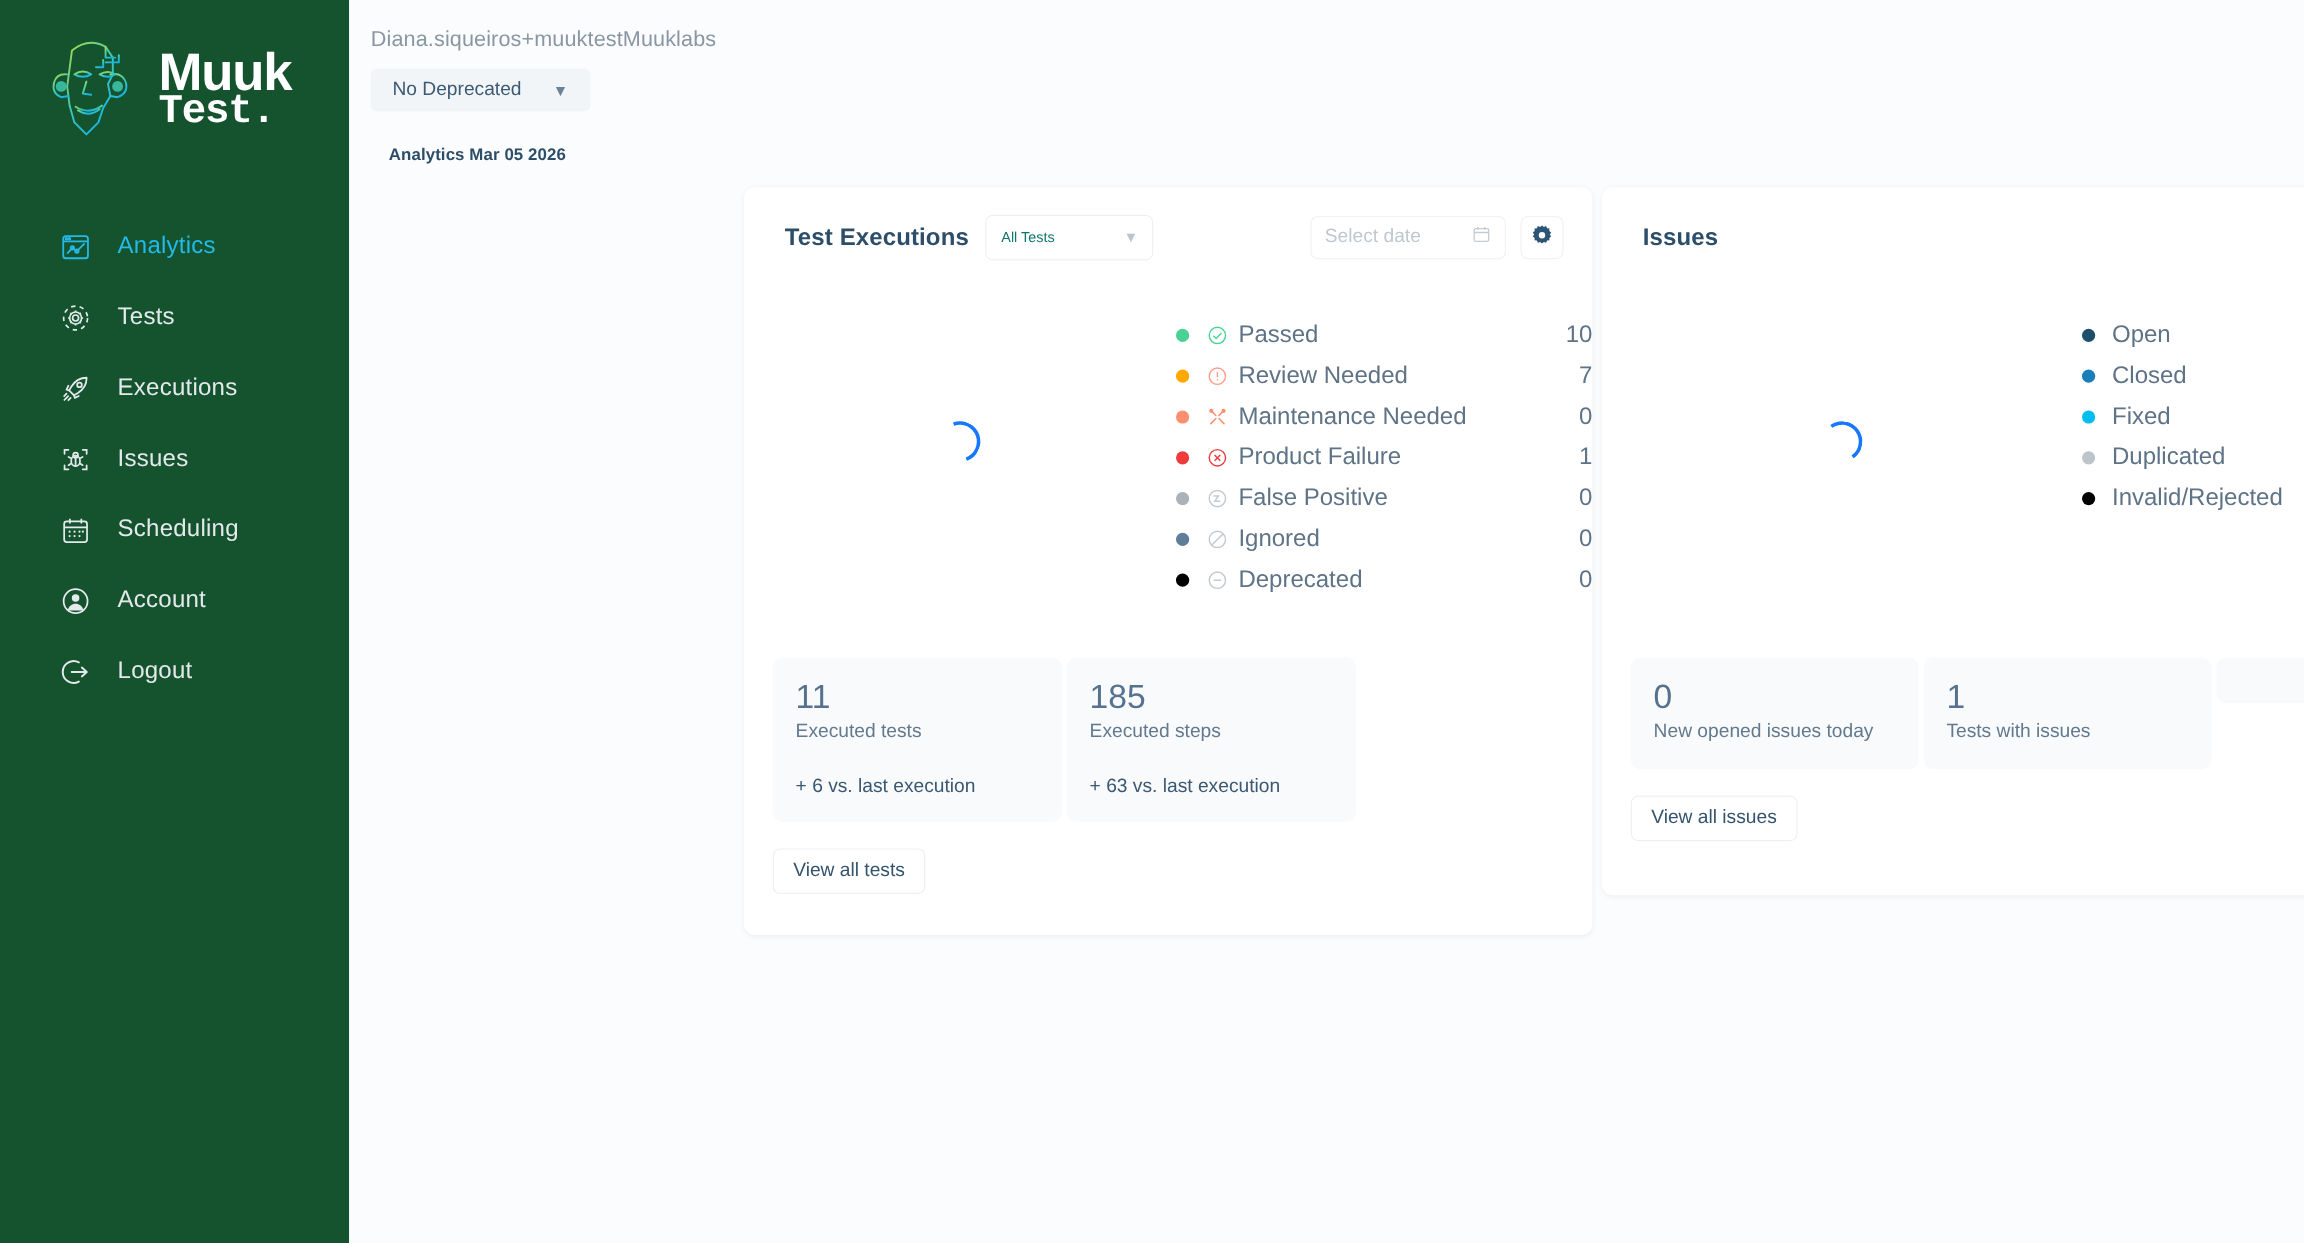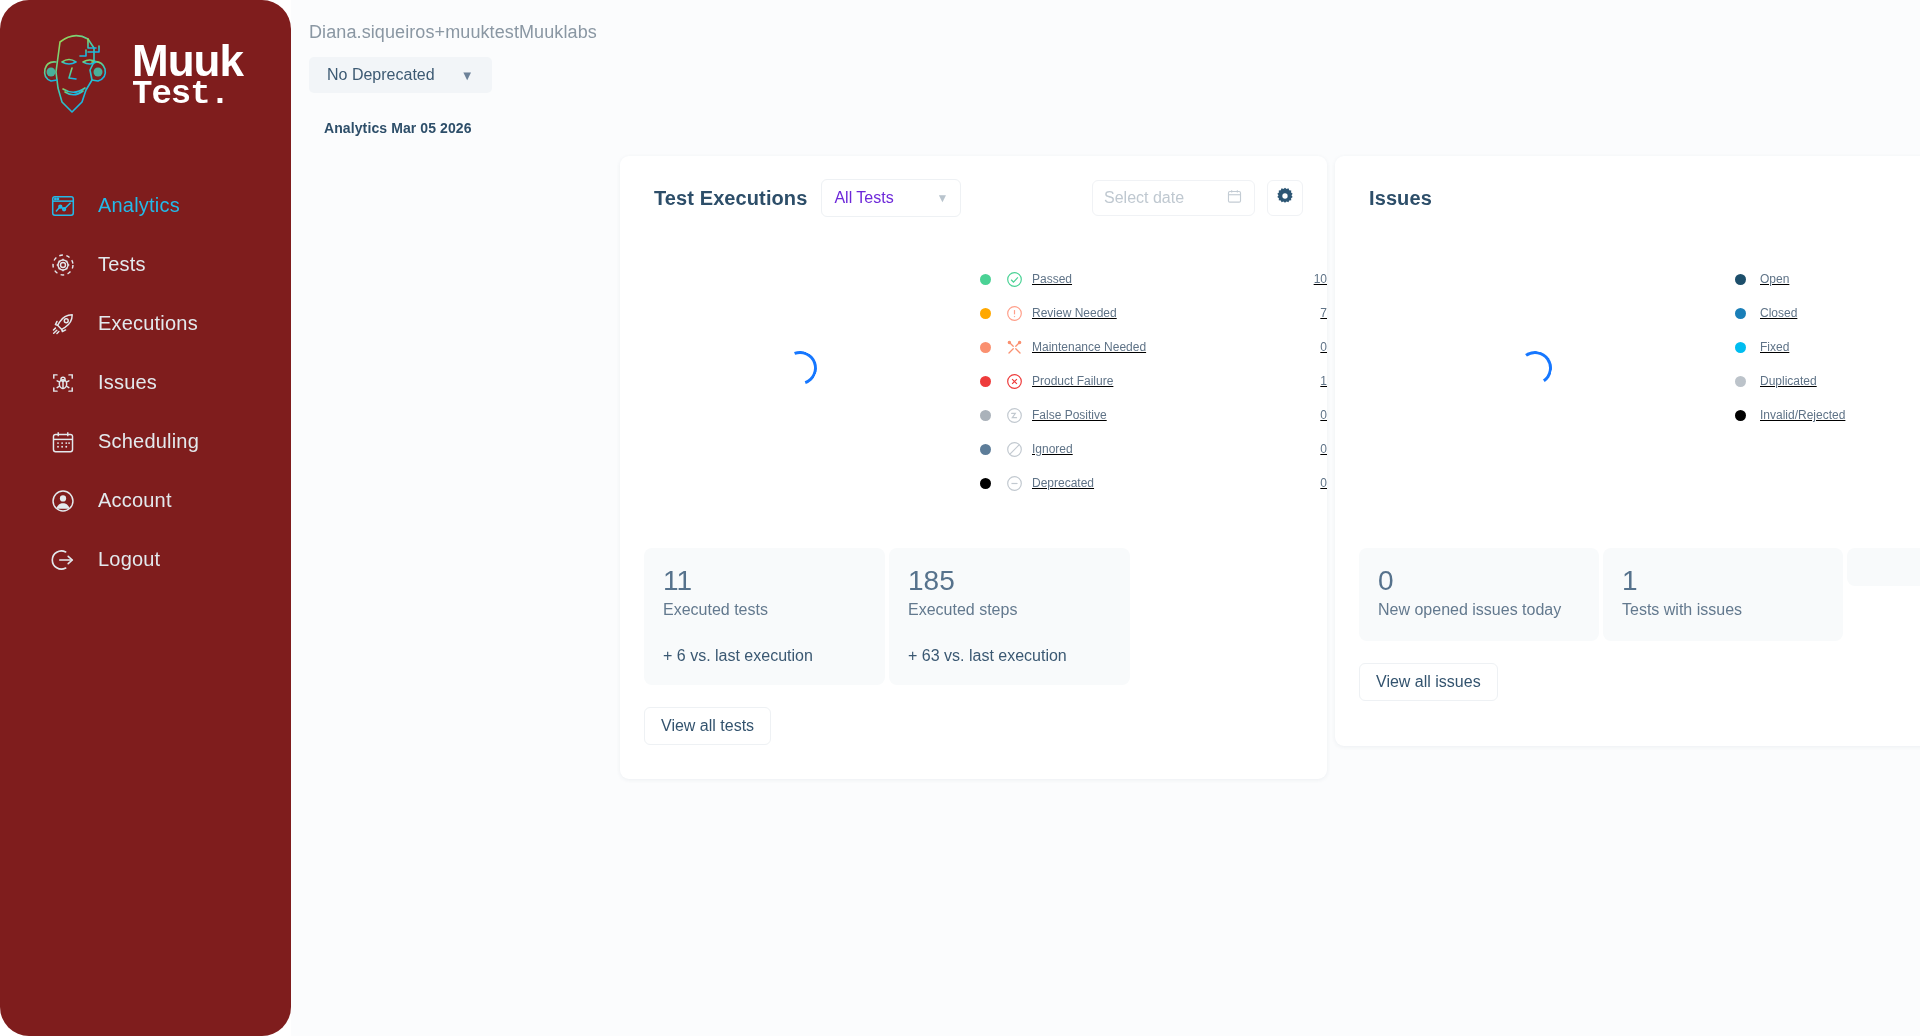--- a/index.html
+++ b/index.html
@@ -7,24 +7,23 @@
     width:1920px; height:1036px;
     background:#ffffff;
     font-family:"Liberation Sans", sans-serif;
     overflow:hidden;
   }
   .app { display:flex; width:1920px; height:1036px; }
 
   
   .sidebar {
     width:291px; height:1036px;
-    background:#7f1d1d;
+    background:#14532d;
     display:flex; flex-direction:column;
     flex:0 0 291px;
-    border-radius:29px;
   }
   .logo-area {
     height:152px;
     display:flex; align-items:center; gap:10px;
     padding-left:36px;
   }
   .logo-mark { width:86px; height:96px; flex:0 0 86px; }
   .logo-text {
     color:#ffffff; font-weight:bold; line-height:0.88;
     letter-spacing:-1px;
@@ -103,21 +102,21 @@
   }
   .select-box {
     margin-left:14px;
     width:140px; height:38px;
     border:1px solid #eef1f4; border-radius:6px;
     background:#fff;
     display:flex; align-items:center; justify-content:space-between;
     padding:0 12px;
     cursor:pointer;
   }
-  .select-box .val { font-size:16px; color:#6d28d9; }
+  .select-box .val { font-size:12px; color:#0f766e; }
   .select-box .chev { font-size:12px; color:#b9c4cd; }
 
   .head-right {
     margin-left:auto;
     display:flex; align-items:center; gap:12px;
   }
   .date-input {
     width:163px; height:36px;
     border:1px solid #f0f2f5; border-radius:6px;
     background:#fff;
@@ -151,22 +150,21 @@
     border-right-color:#1677ff;
     border-radius:50%;
     transform:rotate(25deg);
   }
   .spinner.s2 { transform:rotate(10deg); }
 
   .legend { padding-top:44px; }
   .legend-row {
     display:flex; align-items:center;
     height:34px;
-    font-size:12px;
-    text-decoration:underline;
+    font-size:20px;
   }
   .legend .dot {
     width:11px; height:11px; border-radius:50%;
     flex:0 0 11px; margin-right:14px;
   }
   .legend .sico {
     width:18px; height:18px; flex:0 0 18px;
     margin-right:9px;
     display:flex; align-items:center; justify-content:center;
   }

